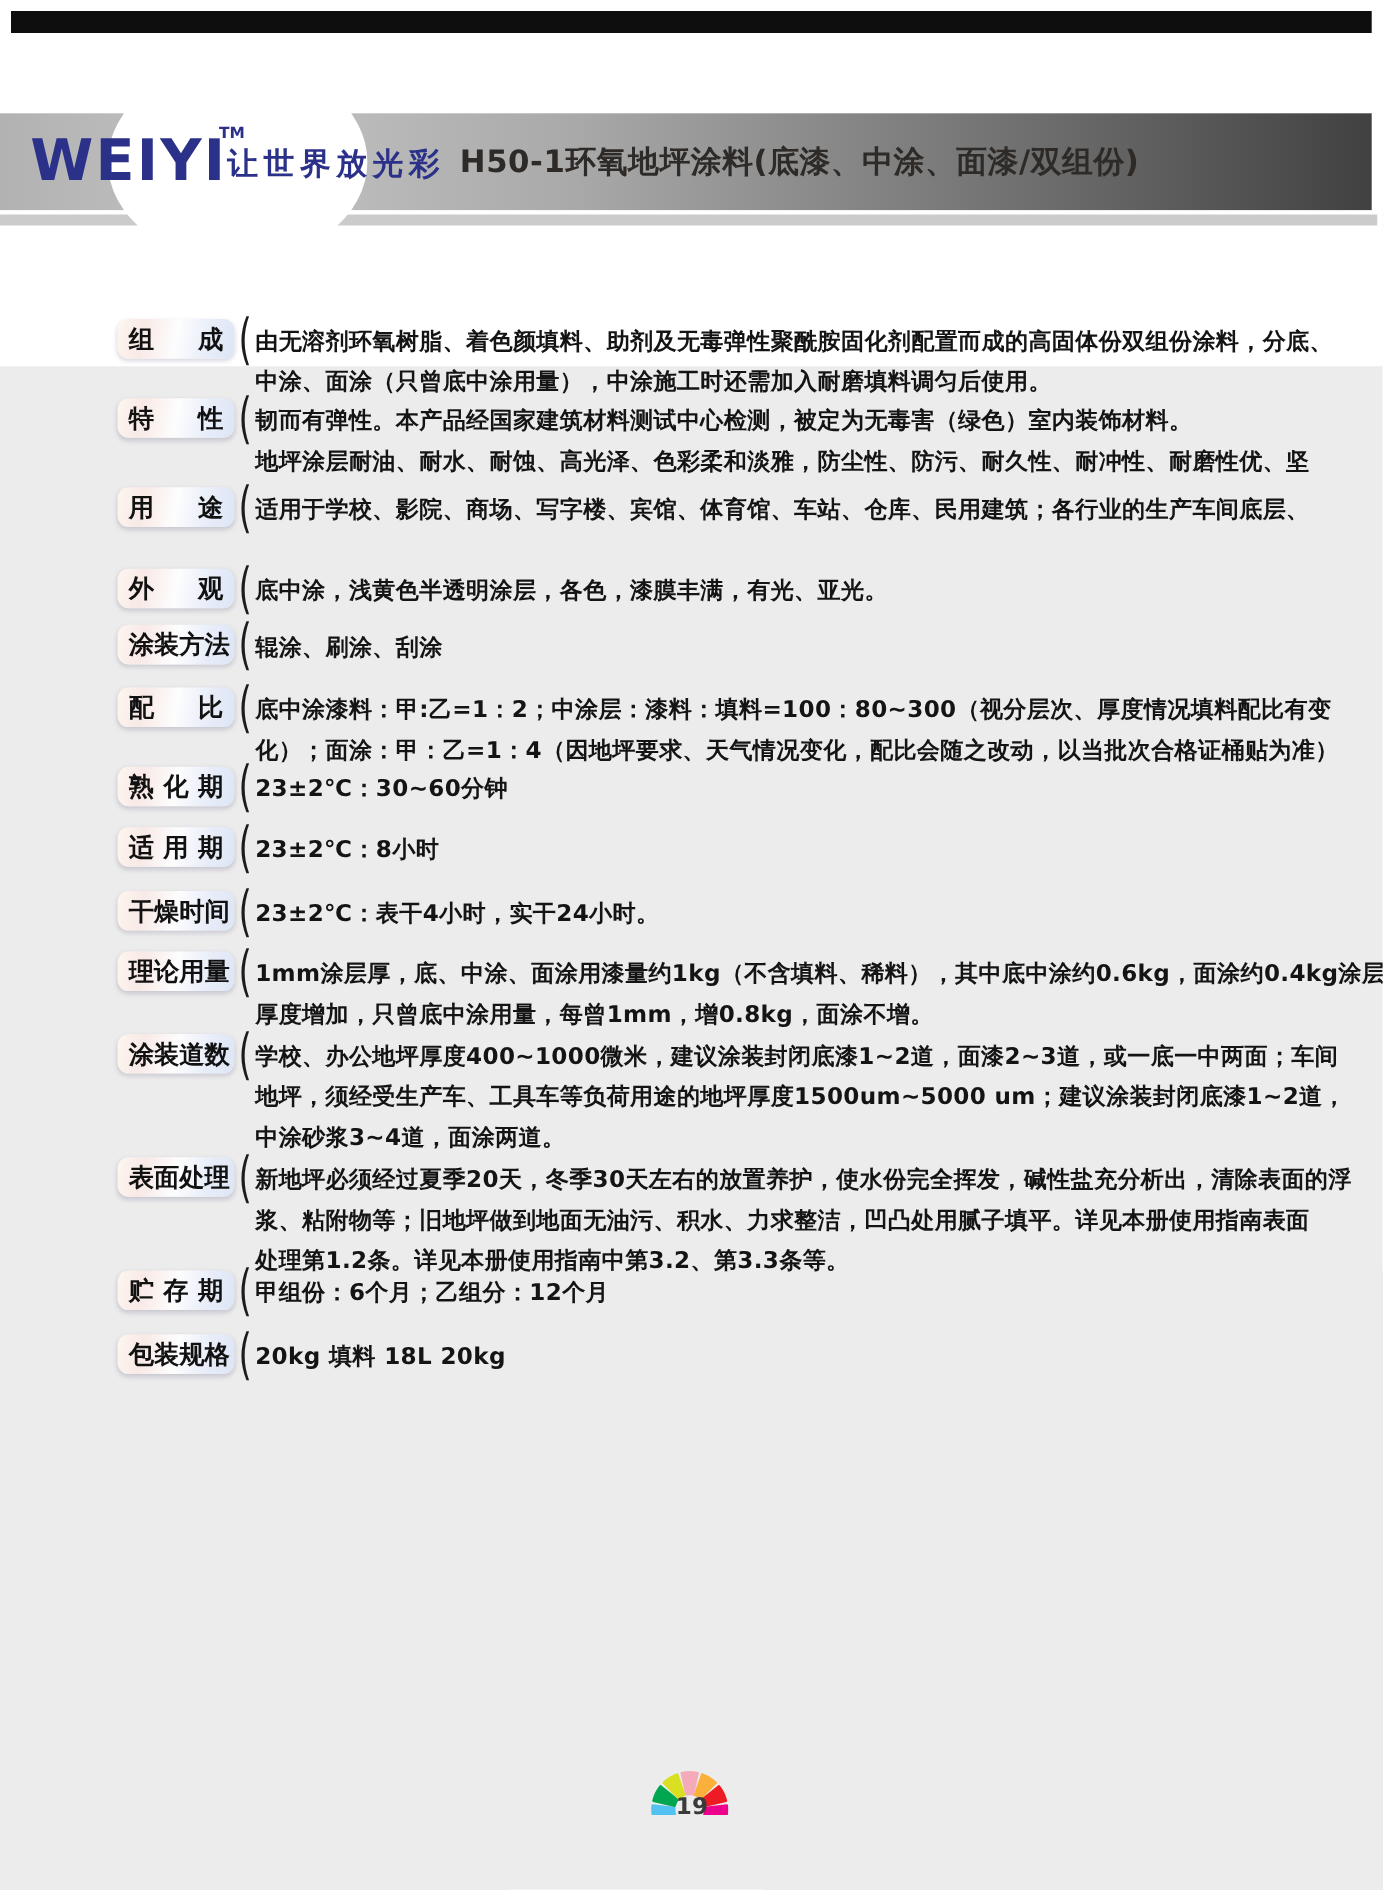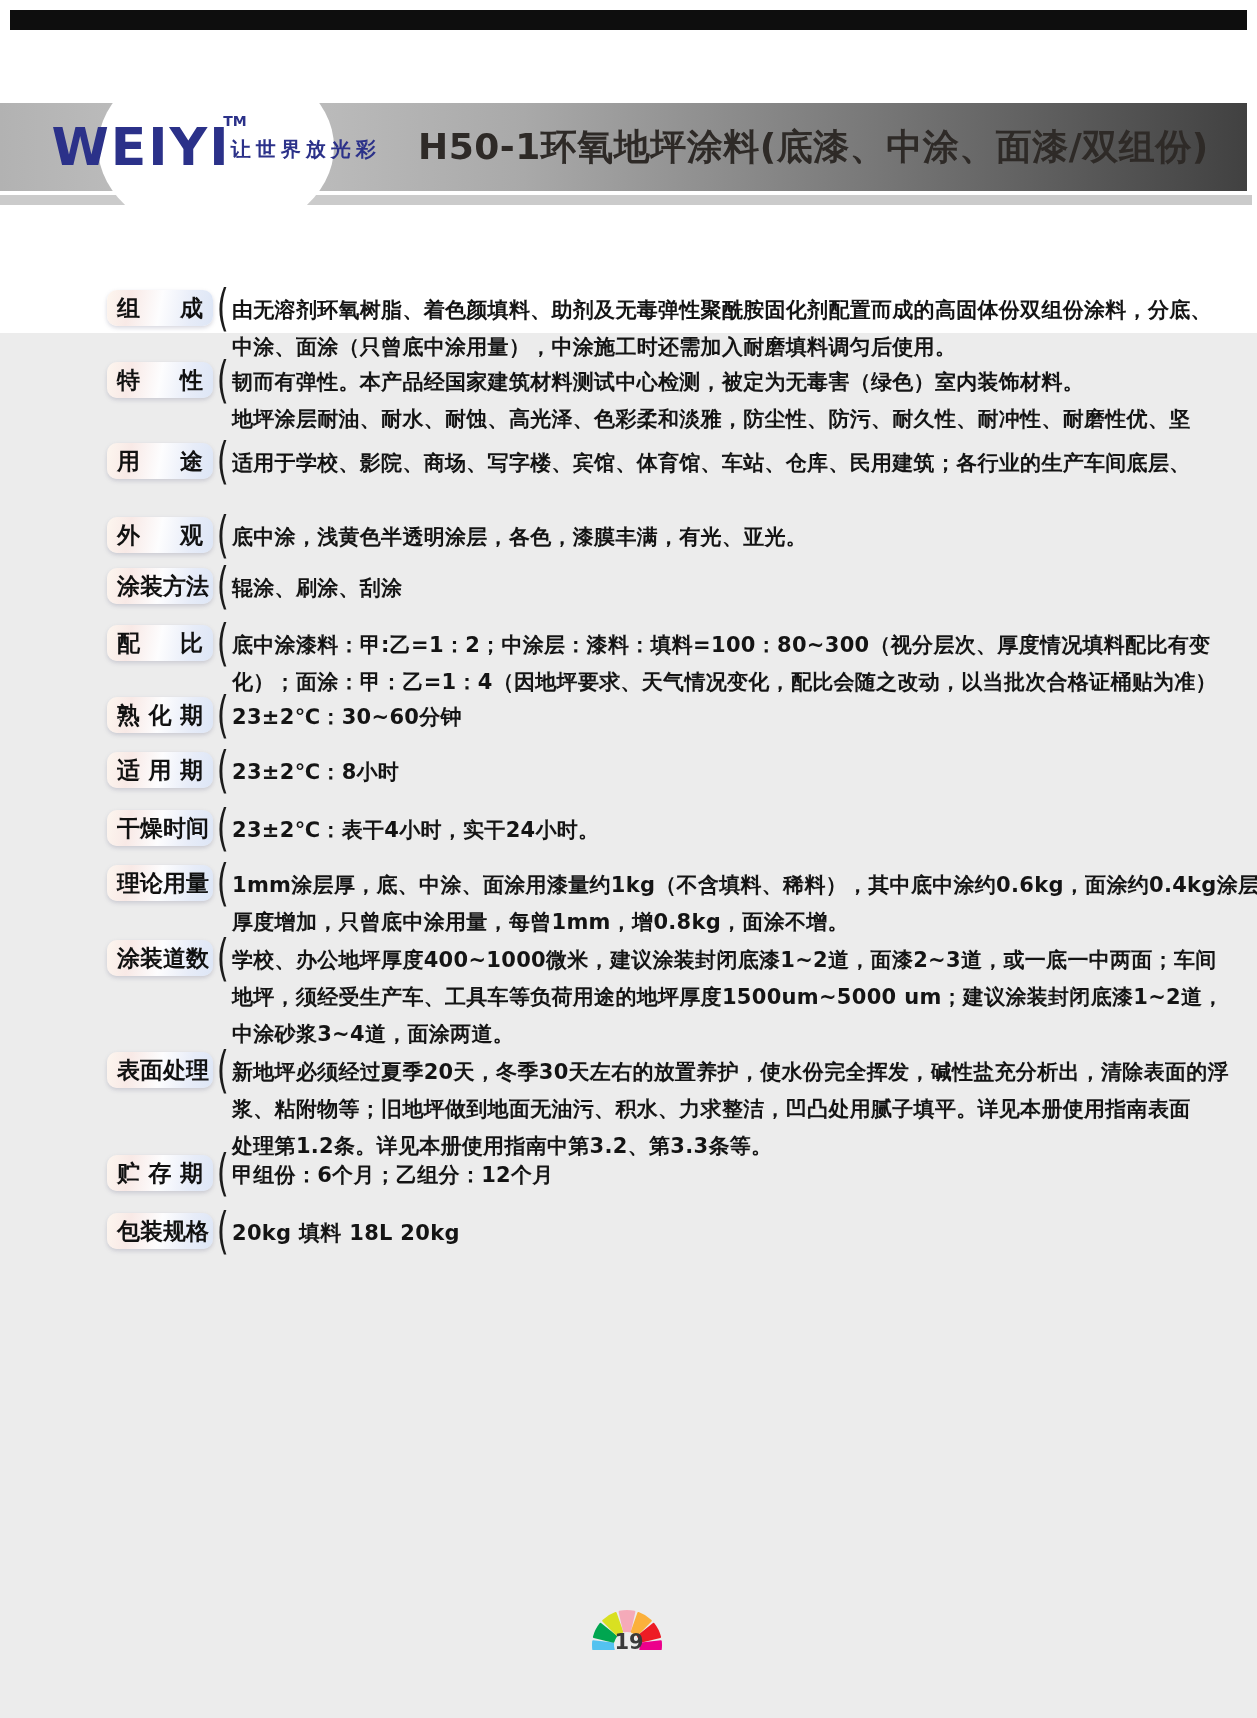--- a/index.html
+++ b/index.html
@@ -7,30 +7,30 @@
     position:relative; width:1257px; height:1718px; background:#ffffff; overflow:hidden;
     font-family:"DejaVu Sans","Liberation Sans",sans-serif;
   }
   .top-bar{position:absolute; left:10px; top:10px; width:1237px; height:20px; background:#0e0e0e;}
   .content-bg{position:absolute; left:0; top:333px; width:1257px; height:1385px; background:#ececec;}
   .header-bar{
     position:absolute; left:0; top:103px; width:1247px; height:88px; box-sizing:border-box;
     display:flex; align-items:center; padding-left:418px; z-index:1;
     background:linear-gradient(to right,#b2b2b2 0%,#c3c3c3 18%,#a9a9a9 42%,#787878 70%,#414141 100%);
   }
-  .header-title{font-size:36px; font-weight:800; color:#2e2a27; letter-spacing:0.5px; white-space:nowrap;}
+  .header-title{font-size:28px; font-weight:800; color:#2e2a27; letter-spacing:0.5px; white-space:nowrap;}
   .header-subbar{position:absolute; left:0; top:195px; width:1252px; height:10px; background:#cbcbcb; z-index:1;}
   .logo{
     position:absolute; left:98px; top:56px; width:236px; height:182px; background:#ffffff;
     border-radius:50%; z-index:3; display:flex; flex-direction:row; align-items:center; justify-content:center;
   }
   .brand-row{position:relative;}
   .brand{font-size:52px; font-weight:800; color:#2b3189; letter-spacing:2px;}
   .tm{position:absolute; right:-16px; top:-4px; font-size:14px; font-weight:700; color:#2b3189;}
-  .slogan{font-size:20px; font-weight:800; color:#2b3189; letter-spacing:5px; margin-top:4px; white-space:nowrap;}
+  .slogan{font-size:28px; font-weight:800; color:#2b3189; letter-spacing:5px; margin-top:4px; white-space:nowrap;}
   .row{position:absolute; left:0; top:0; width:1257px; height:40px; z-index:2;}
   .label-box{
     position:absolute; left:107px; top:0; width:106px; height:36px; box-sizing:border-box;
     padding:0 10px; border-radius:10px;
     display:flex; justify-content:space-between; align-items:center;
     background:linear-gradient(100deg,#fdf6ef 0%,#f8e9e6 22%,#fdfdfe 50%,#e7ecf8 78%,#dde6f6 100%);
     box-shadow:0 2px 4px rgba(110,110,140,0.28);
     font-size:23px; font-weight:700; color:#111111;
   }
   .bracket{

